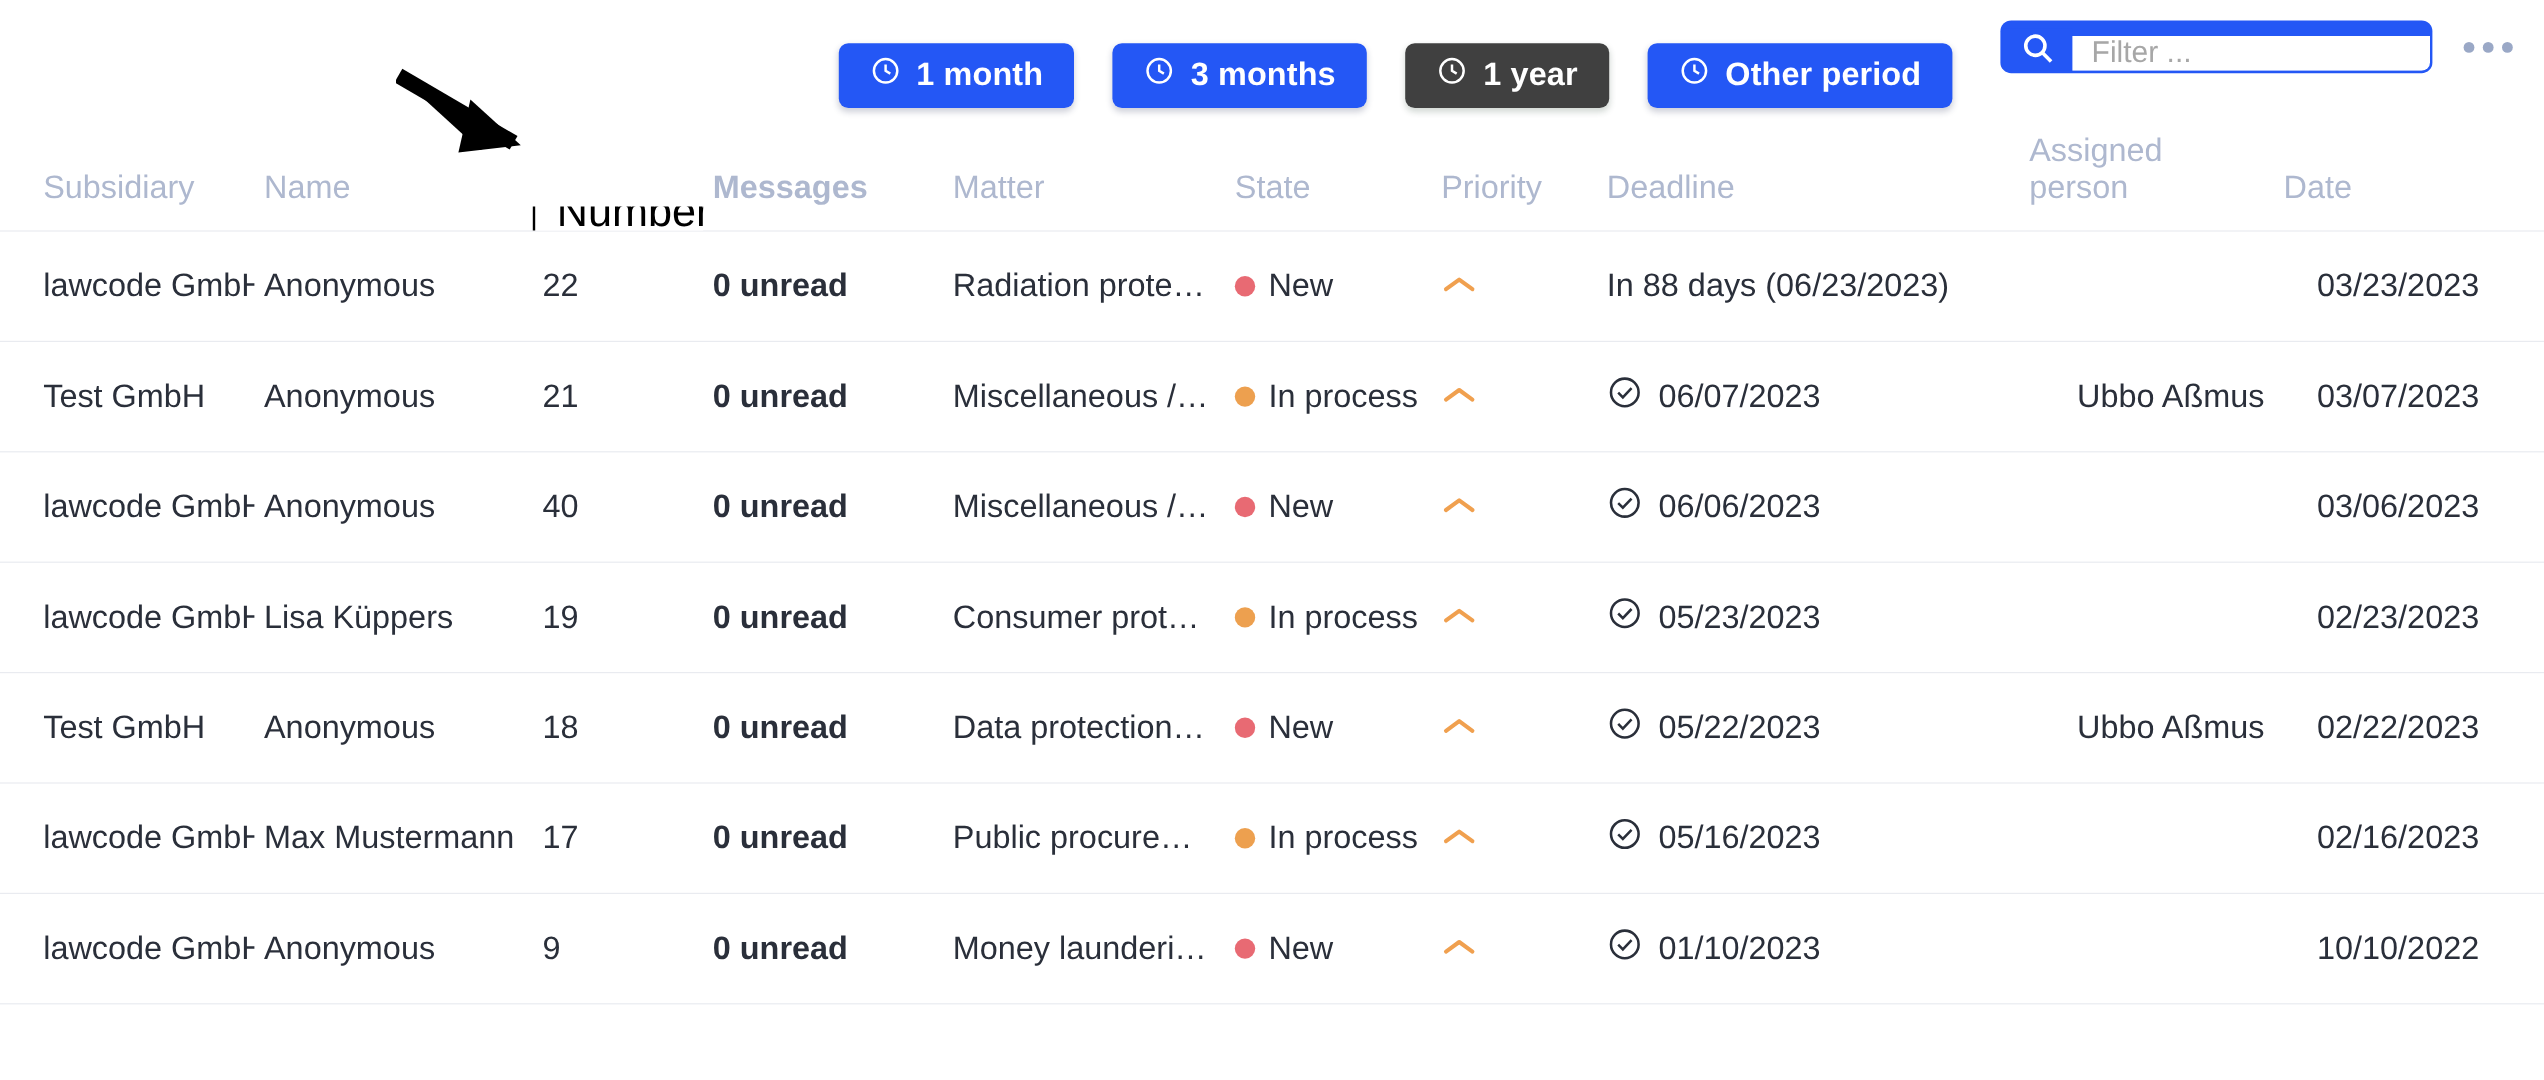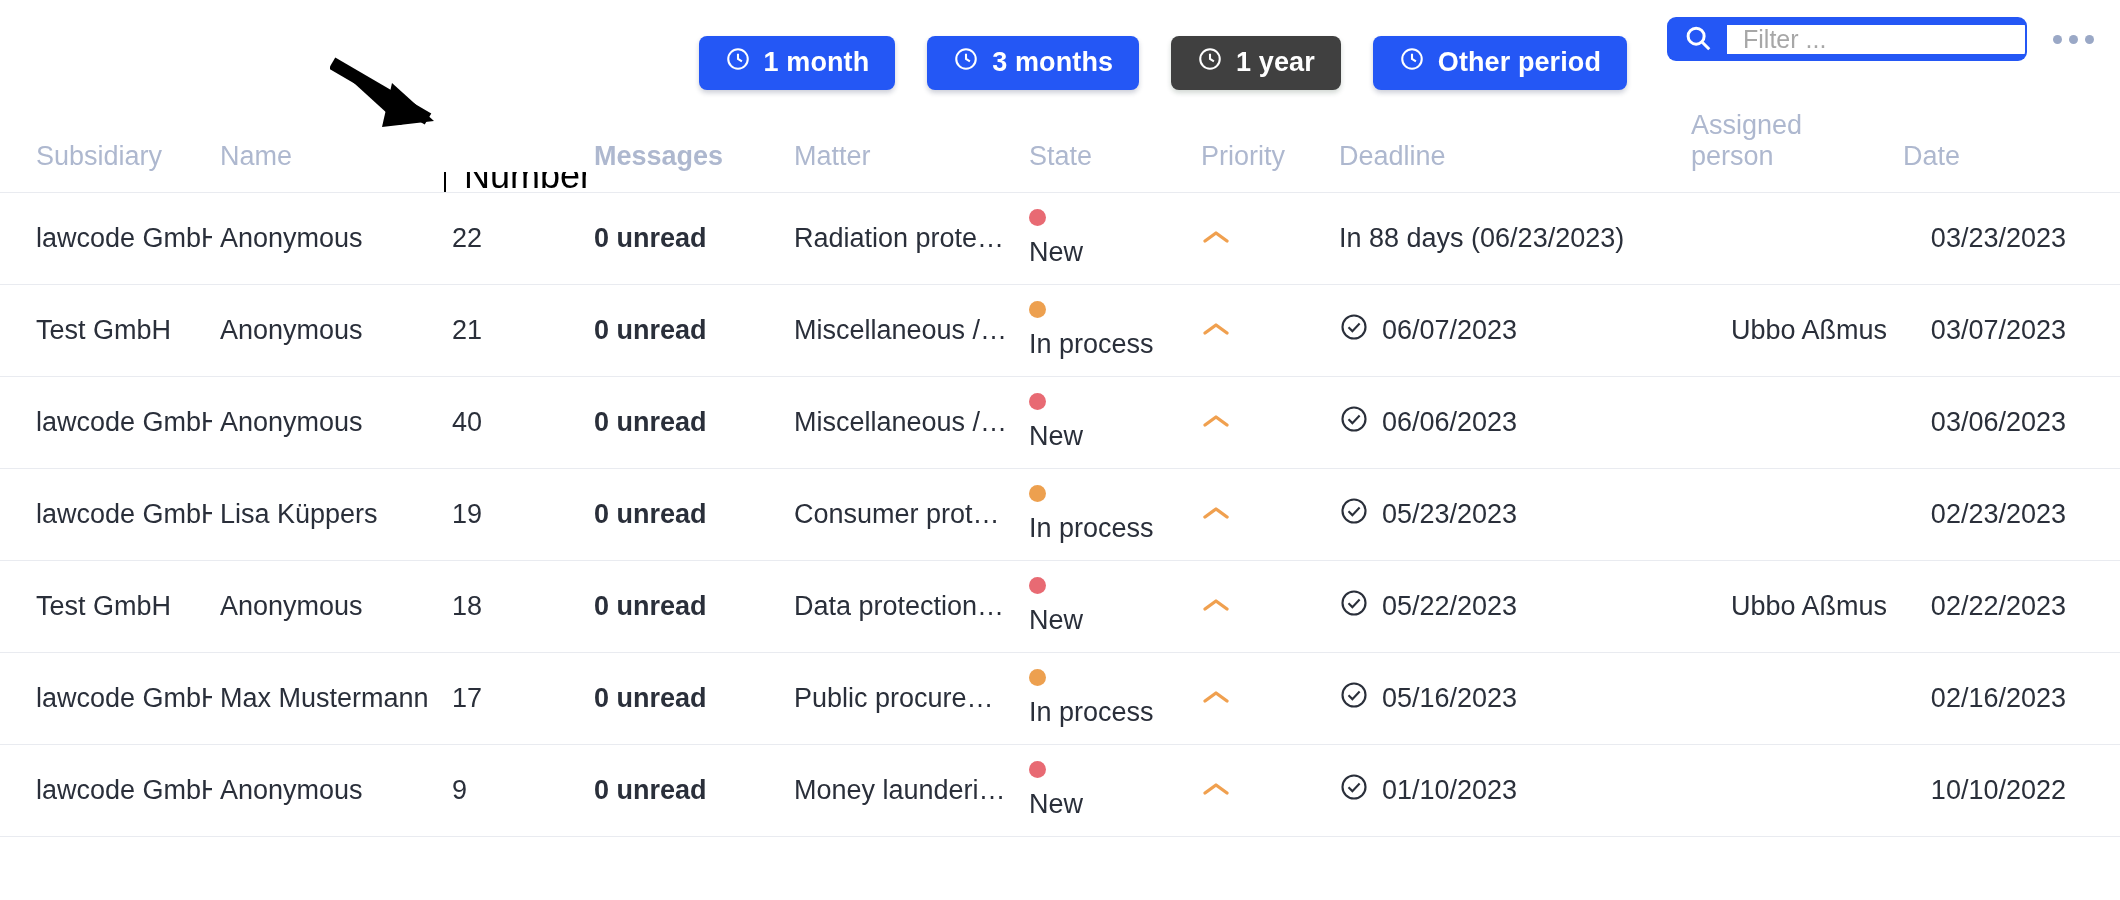--- a/index.html
+++ b/index.html
@@ -50,21 +50,21 @@
     cursor: pointer;
     margin-right: 32px;
     white-space: nowrap;
     margin-top: 47px;
   }
   .period-btn.active { background: #404040; box-shadow: 0 3px 5px rgba(30,60,40,.20); }
   .period-btn .clock { flex: 0 0 auto; display:block; }
 
   .search-wrap {
     display: flex;
-    align-items: center;
+    align-items: flex-end;
     height: 40px;
     margin-left: 10px;
     margin-right: 24px;
     border-radius: 7px;
     overflow: hidden;
     box-shadow: 0 0 0 2px #2457f5;
     background: #2457f5;
   }
   .search-btn {
     width: 58px;
@@ -163,21 +163,21 @@
     border: 4px solid #000000;
     background: #ffffff;
     display: flex;
     align-items: center;
     padding-left: 18px;
     gap: 9px;
   }
   .num-box .lbl { color: #000000; font-size: 36px; }
   .num-box .sortarrow { color: #6d7381; font-size: 25px; line-height: 1; }
 
-  .cell-flex { display: flex; align-items: flex-start; gap: 11px; flex-direction: column; }
+  .cell-flex { display: flex; align-items: center; gap: 11px; }
 
   .dot { width: 17px; height: 17px; border-radius: 50%; flex: 0 0 auto; }
 
   .dl { display: flex; align-items: center; gap: 13px; }
 
   
   .arrow-anno {
     position: absolute;
     left: 330px;
     top: 55px;

